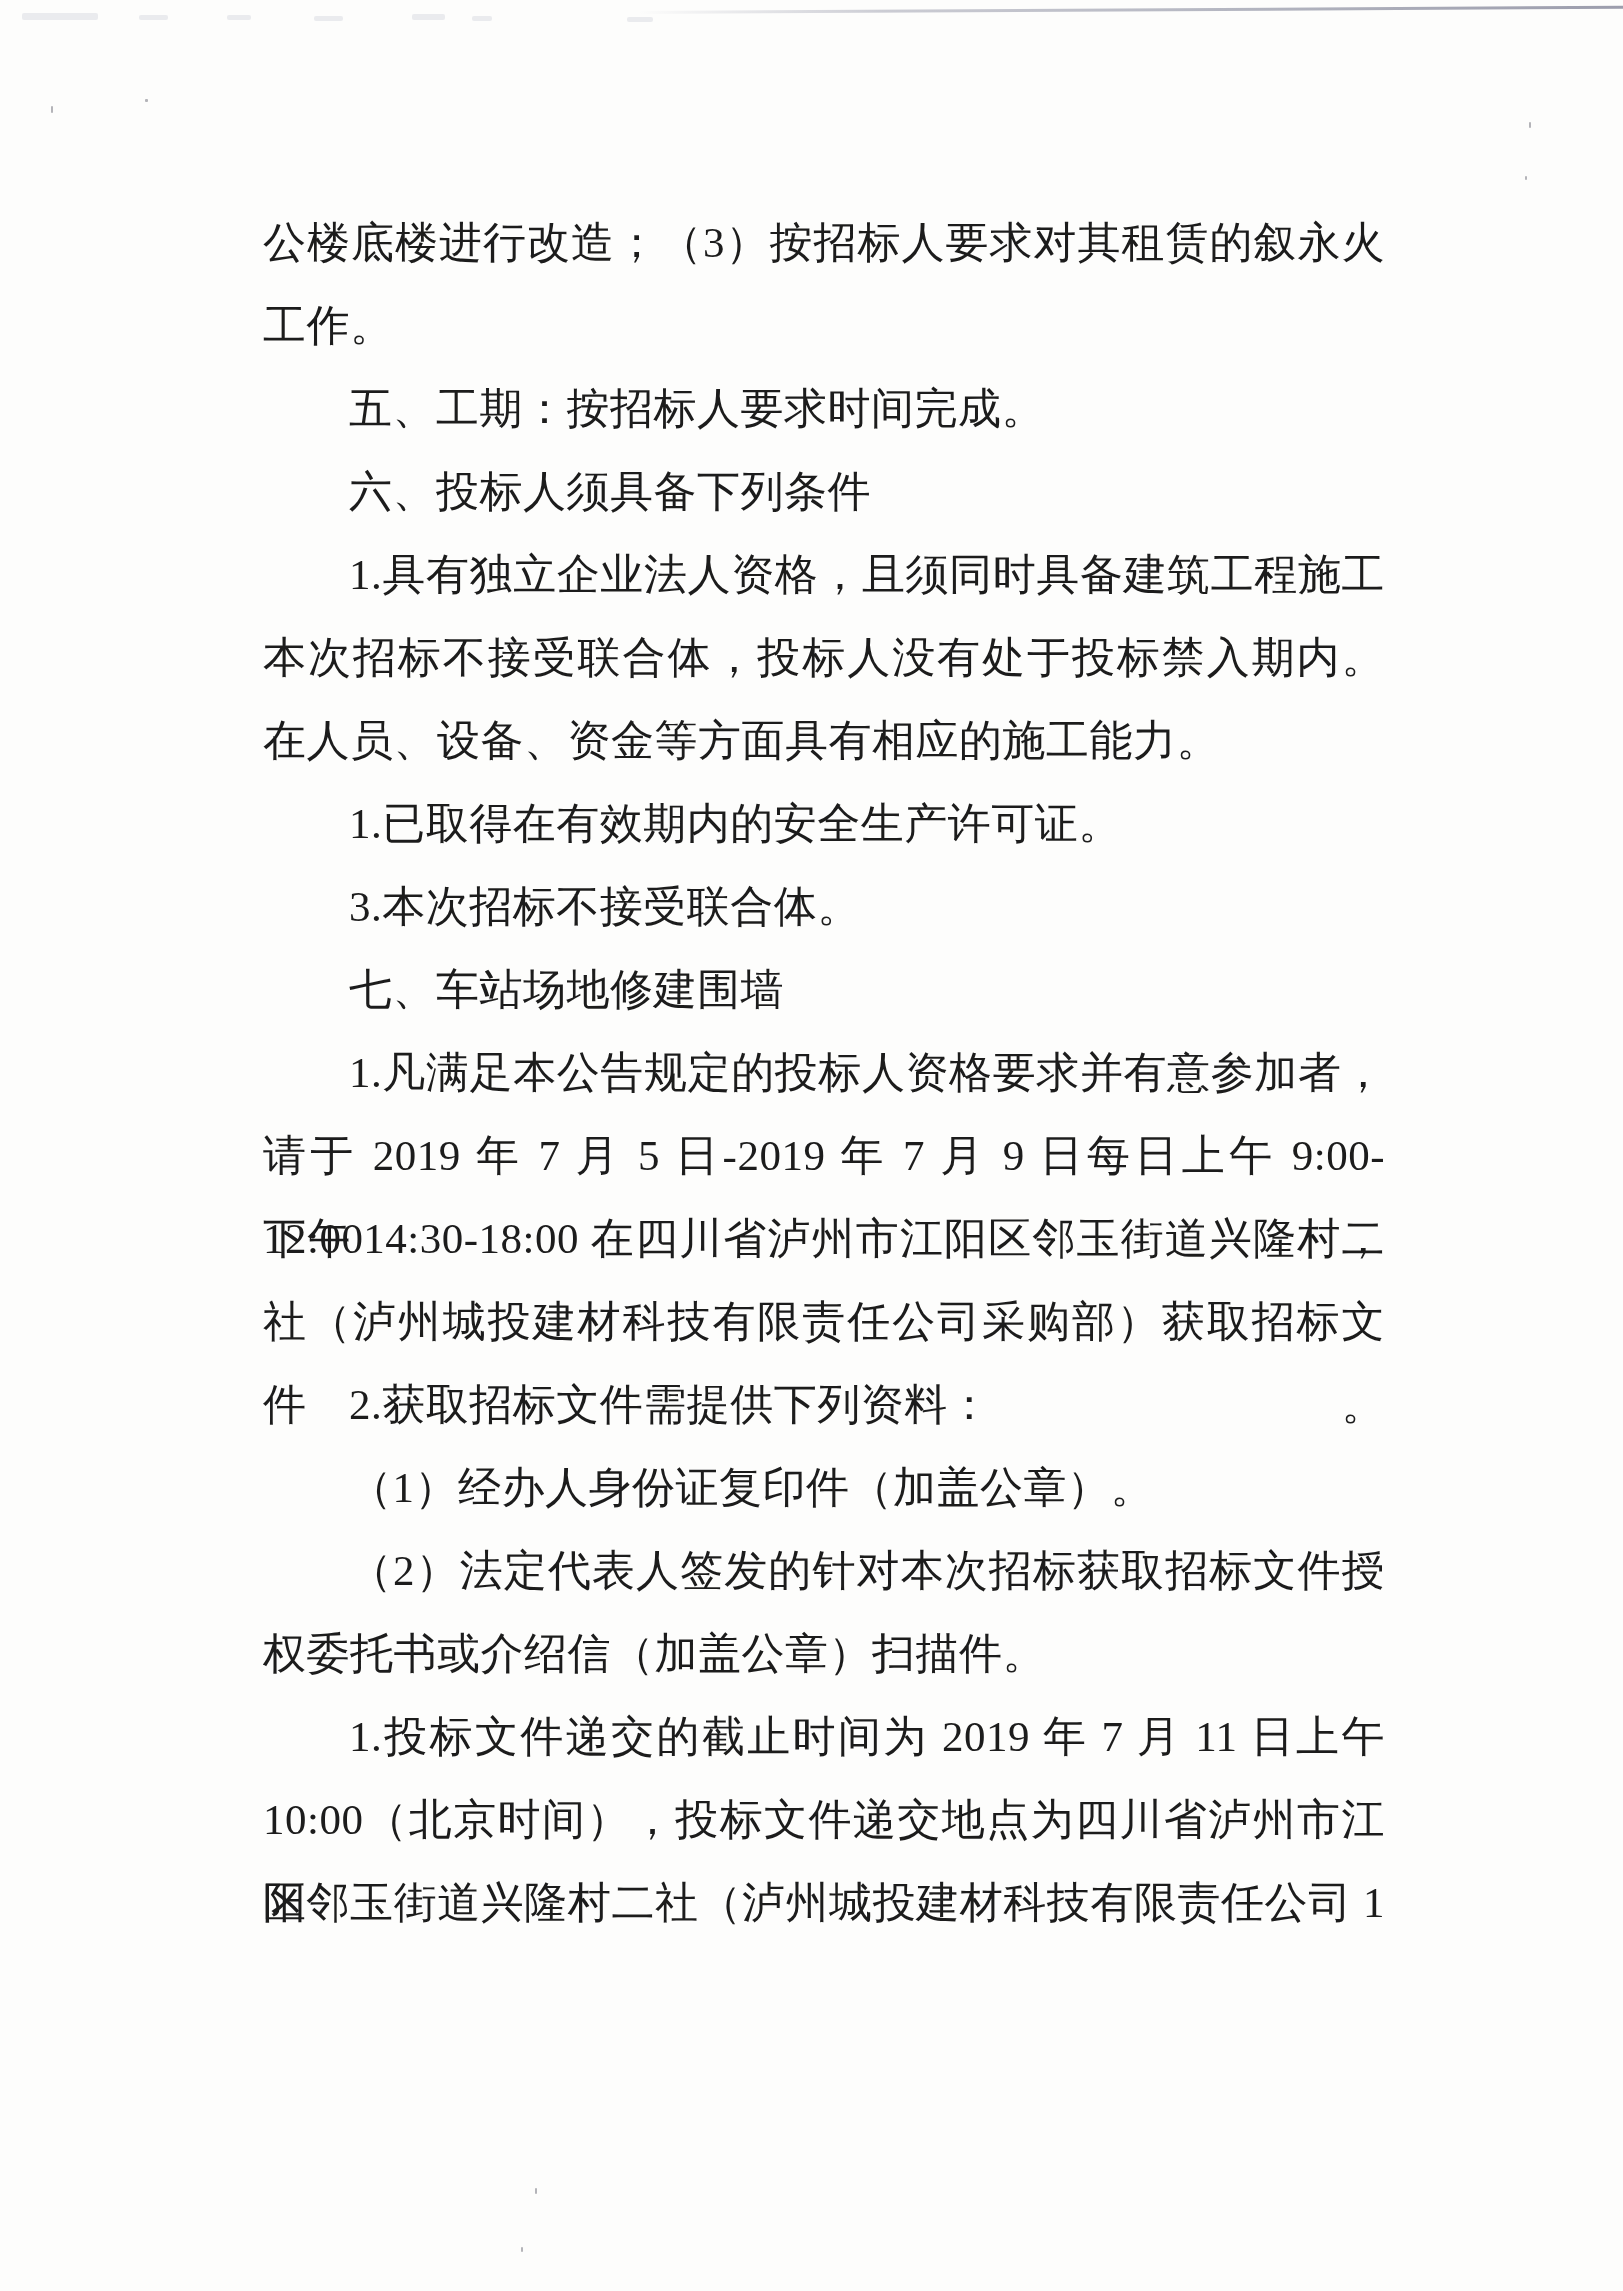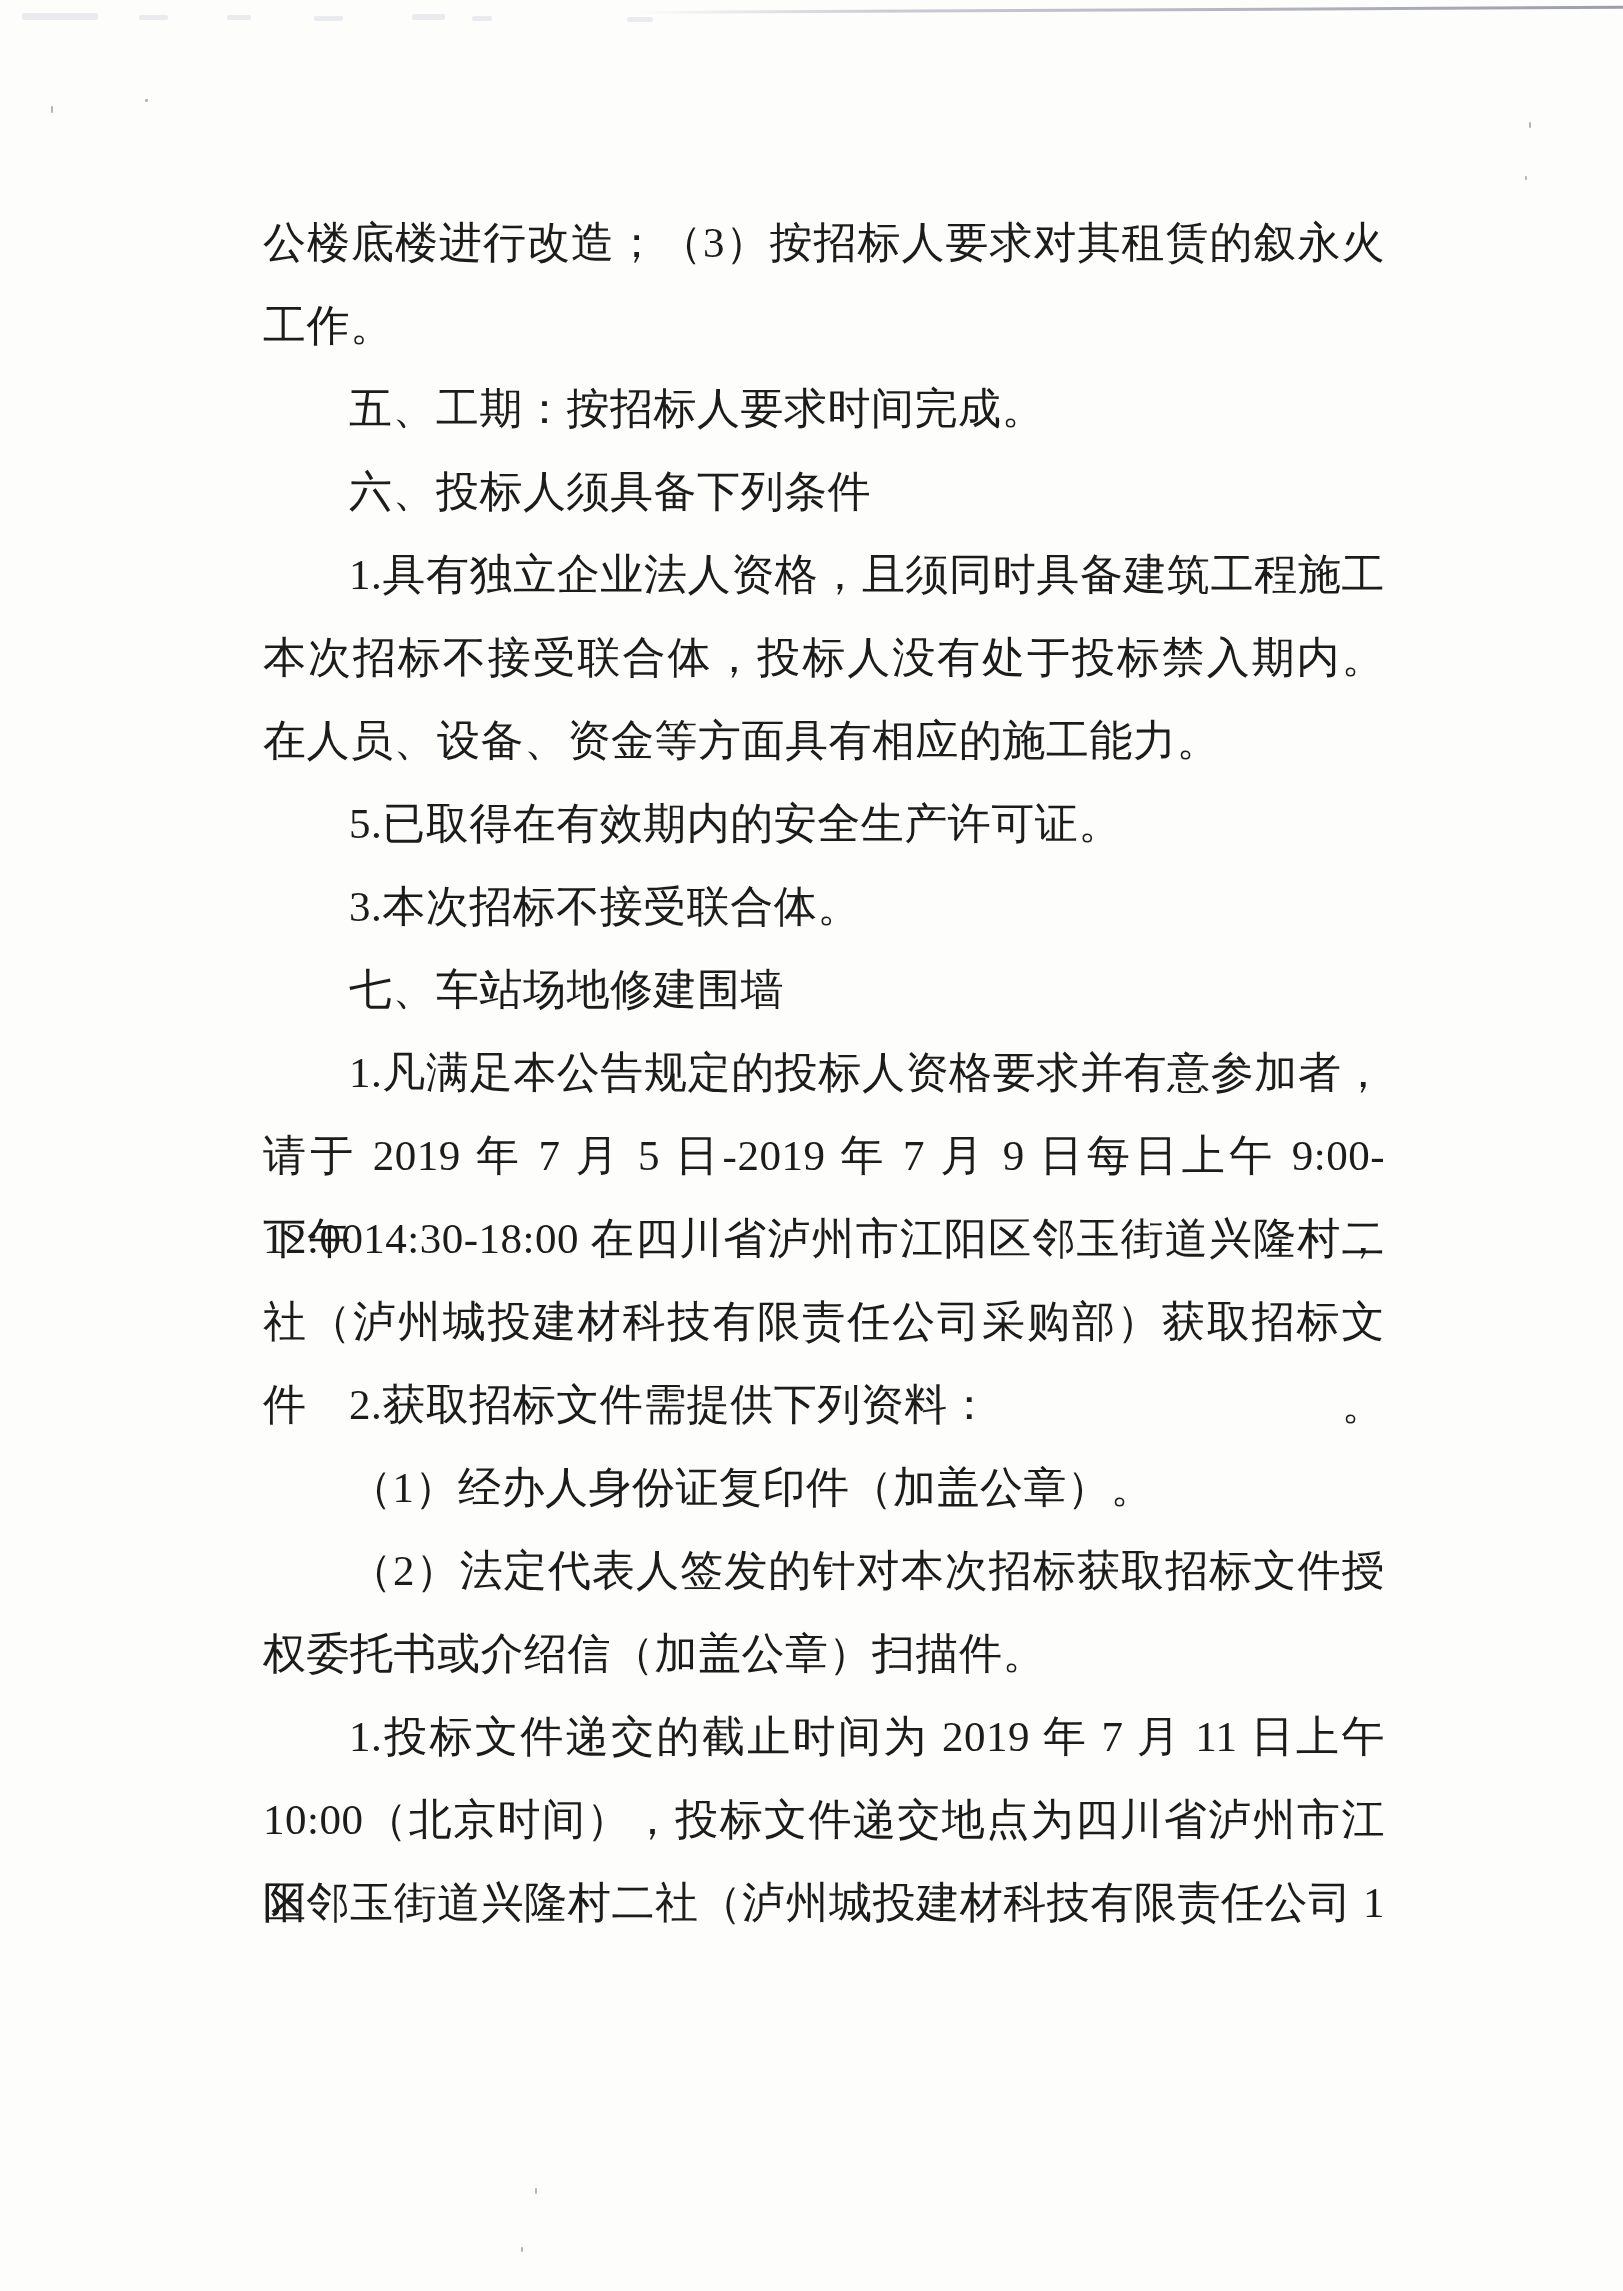--- a/index.html
+++ b/index.html
@@ -83,21 +83,21 @@
   <div class="artifact speck sp6"></div>
 
   <div class="text-block" id="text-block">
       <div class="line justify">公楼底楼进行改造；（3）按招标人要求对其租赁的叙永火</div>
       <div class="line">工作。</div>
       <div class="line indent">五、工期：按招标人要求时间完成。</div>
       <div class="line indent">六、投标人须具备下列条件</div>
       <div class="line indent justify">1.具有独立企业法人资格，且须同时具备建筑工程施工</div>
       <div class="line justify">本次招标不接受联合体，投标人没有处于投标禁入期内。</div>
       <div class="line">在人员、设备、资金等方面具有相应的施工能力。</div>
-      <div class="line indent">5.已取得在有效期内的安全生产许可证。</div>
+      <div class="line indent">1.已取得在有效期内的安全生产许可证。</div>
       <div class="line indent">3.本次招标不接受联合体。</div>
       <div class="line indent">七、车站场地修建围墙</div>
       <div class="line indent justify">1.凡满足本公告规定的投标人资格要求并有意参加者，</div>
       <div class="line justify">请于 2019 年 7 月 5 日-2019 年 7 月 9 日每日上午 9:00-12:00，</div>
       <div class="line justify">下午 14:30-18:00 在四川省泸州市江阳区邻玉街道兴隆村二</div>
       <div class="line justify">社（泸州城投建材科技有限责任公司采购部）获取招标文件。</div>
       <div class="line indent">2.获取招标文件需提供下列资料：</div>
       <div class="line indent">（1）经办人身份证复印件（加盖公章）。</div>
       <div class="line indent justify">（2）法定代表人签发的针对本次招标获取招标文件授</div>
       <div class="line">权委托书或介绍信（加盖公章）扫描件。</div>

